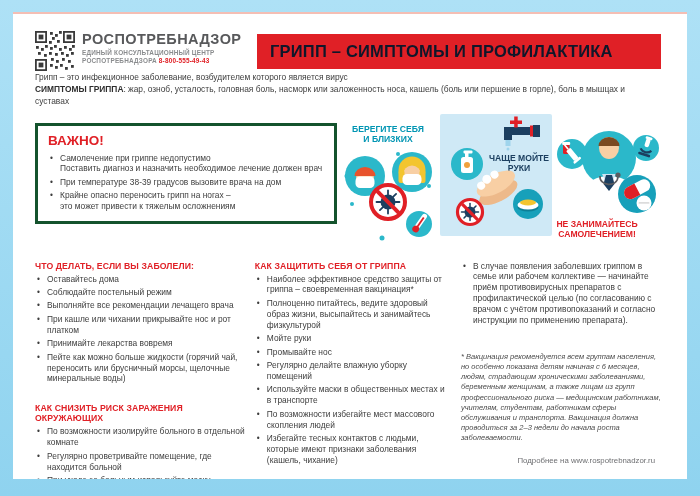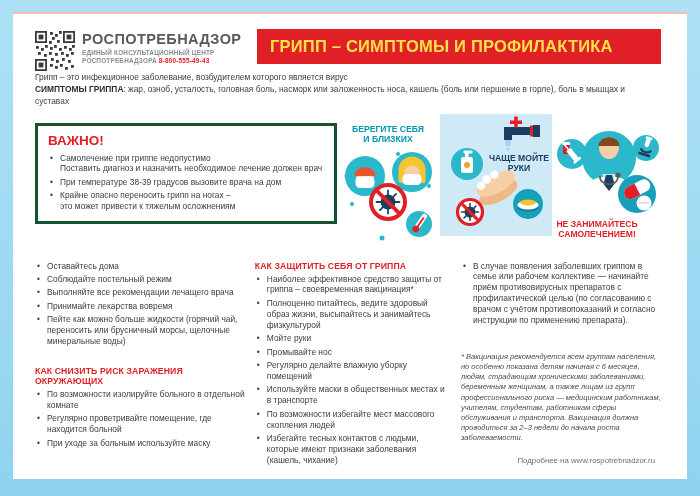--- a/index.html
+++ b/index.html
@@ -9,21 +9,21 @@
   .frame { width:700px; height:496px; background:linear-gradient(#aee1f6,#8fd3ef); padding:12px 13px 17px 13px; }
   .page  { width:100%; height:100%; background:#fff; border-top:2px solid #f4beb4; padding:15px 26px 0 22px; position:relative; overflow:hidden; }
 
   
   .header { display:flex; align-items:flex-start; }
   .qr { width:40px; height:40px; flex:0 0 auto; margin-top:2px; }
   .brand-text { margin-left:7px; margin-top:2px; }
   .brand-name { font-size:14.5px; font-weight:bold; color:#58595b; letter-spacing:.4px; }
   .brand-sub  { font-size:6.4px; font-weight:bold; color:#8a8c8e; line-height:1.3; margin-top:2px; letter-spacing:.2px; }
   .phone { color:#e02026; }
-  .banner { margin-left:auto; width:404px; height:35px; background:#e02026; color:#fde047; font-size:16.5px; font-weight:bold; display:flex; align-items:center; padding-left:13px; letter-spacing:.2px; }
+  .banner { margin-left:auto; width:404px; height:35px; background:#e02026; color:#0f172a; font-size:16.5px; font-weight:bold; display:flex; align-items:center; padding-left:13px; margin-top:5px; letter-spacing:.2px; }
 
   
   .intro { font-size:8.4px; color:#3d3d3d; line-height:1.45; }
   .intro b { color:#2e2e2e; }
 
   
   .mid-band { display:flex; justify-content:space-between; align-items:flex-start; margin-top:6px; height:140px; }
   .important-box { width:302px; border:3px solid #14532d; padding:7px 10px 6px 10px; margin-top:9px; }
   .important-title { color:#e02026; font-size:13.5px; font-weight:bold; margin-bottom:5px; }
   ul.blist { list-style:none; }
@@ -277,24 +277,26 @@
           </g>
           <text x="42" y="113" class="t-red">НЕ ЗАНИМАЙТЕСЬ</text>
           <text x="42" y="123" class="t-red">САМОЛЕЧЕНИЕМ!</text>
         </svg>
       </div>
     </div>
 
     <div class="columns">
 
       <div class="col col-1">
+        <h3>ЧТО ДЕЛАТЬ, ЕСЛИ ВЫ ЗАБОЛЕЛИ:</h3>
         <ul class="blist">
           <li>Оставайтесь дома</li>
           <li>Соблюдайте постельный режим</li>
           <li>Выполняйте все рекомендации лечащего врача</li>
+          <li>При кашле или чихании прикрывайте нос и рот платком</li>
           <li>Принимайте лекарства вовремя</li>
           <li>Пейте как можно больше жидкости (горячий чай, переносить или брусничный морсы, щелочные минеральные воды)</li>
         </ul>
         <h3 class="sec2">КАК СНИЗИТЬ РИСК ЗАРАЖЕНИЯ ОКРУЖАЮЩИХ</h3>
         <ul class="blist">
           <li>По возможности изолируйте больного в отдельной комнате</li>
           <li>Регулярно проветривайте помещение, где находится больной</li>
           <li>При уходе за больным используйте маску</li>
         </ul>
       </div>

